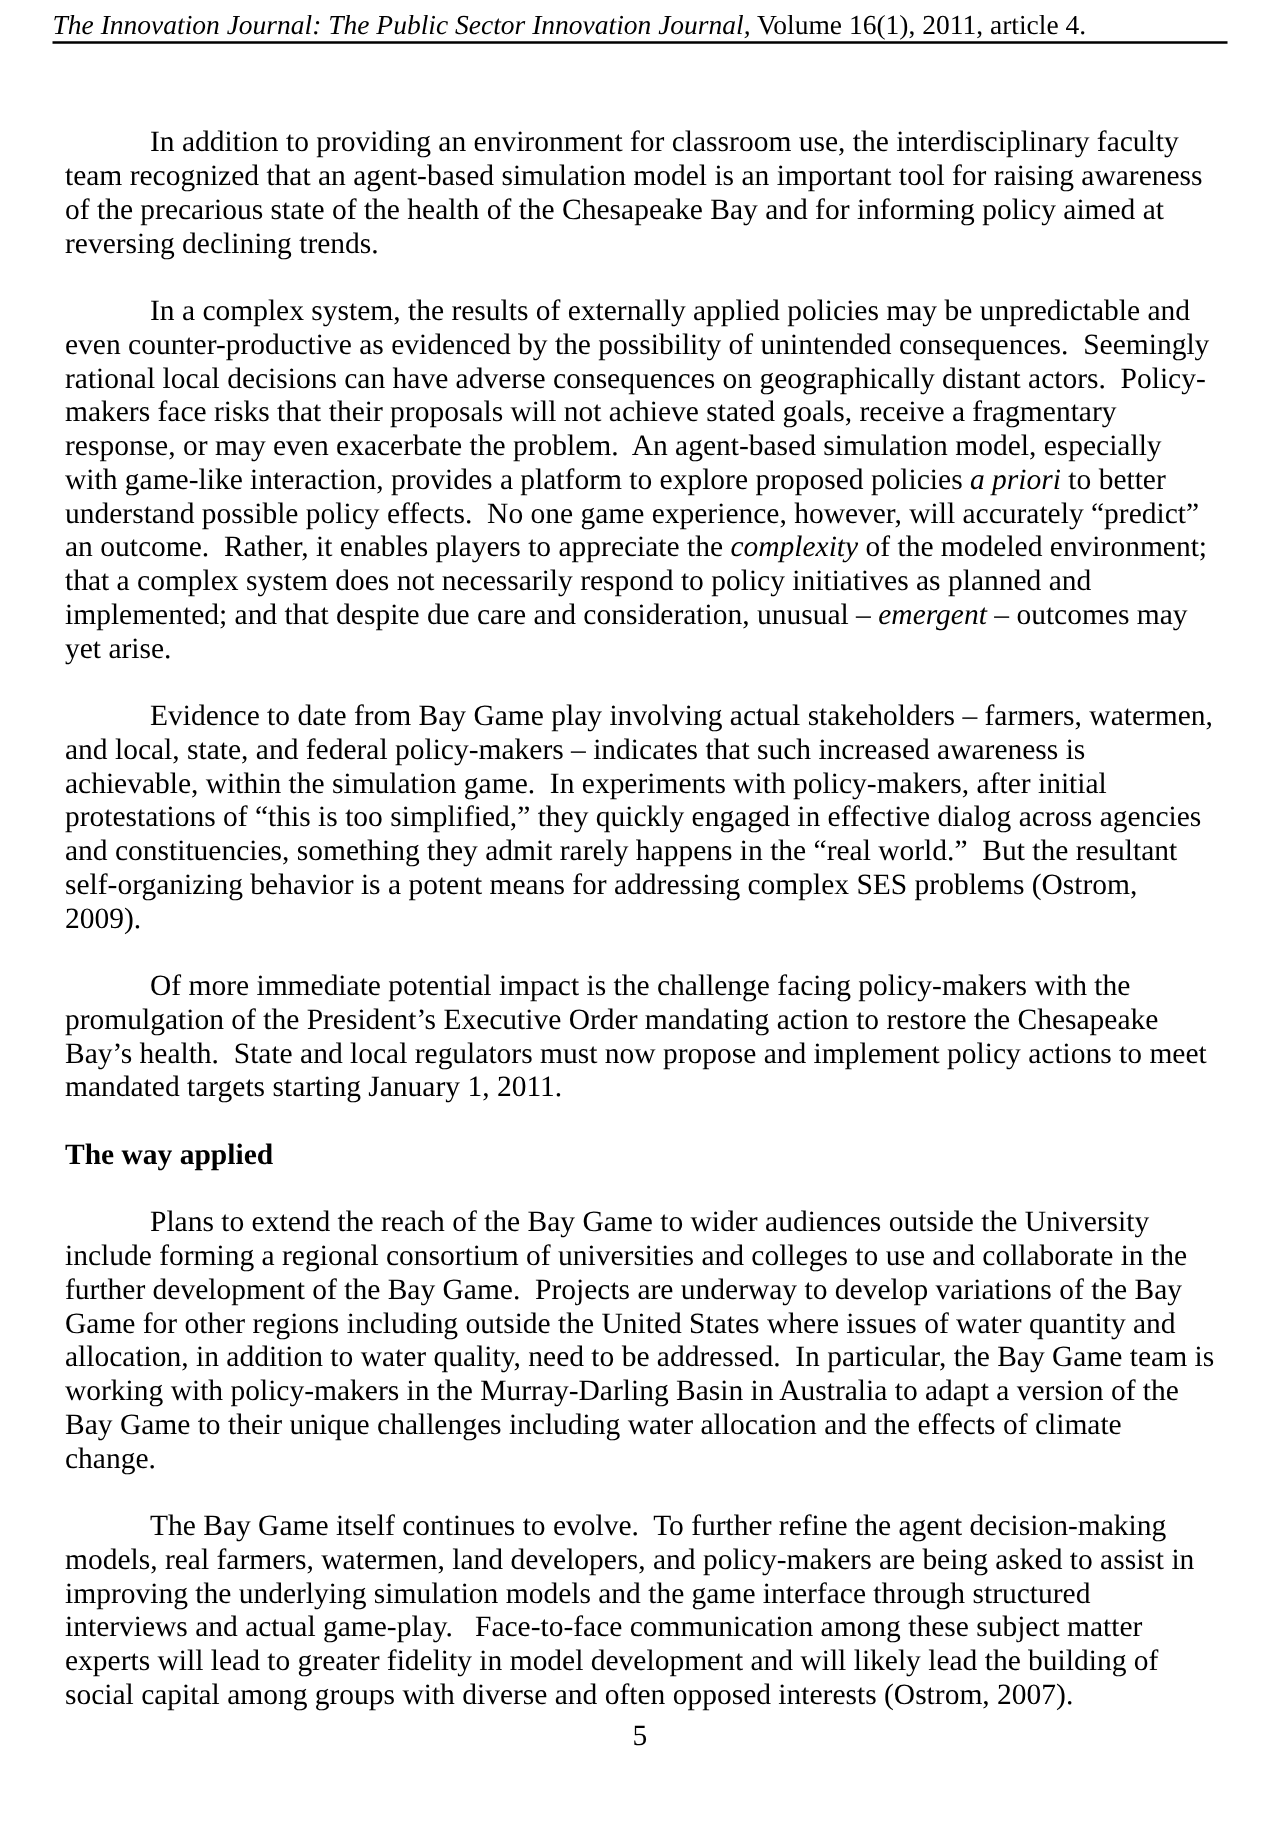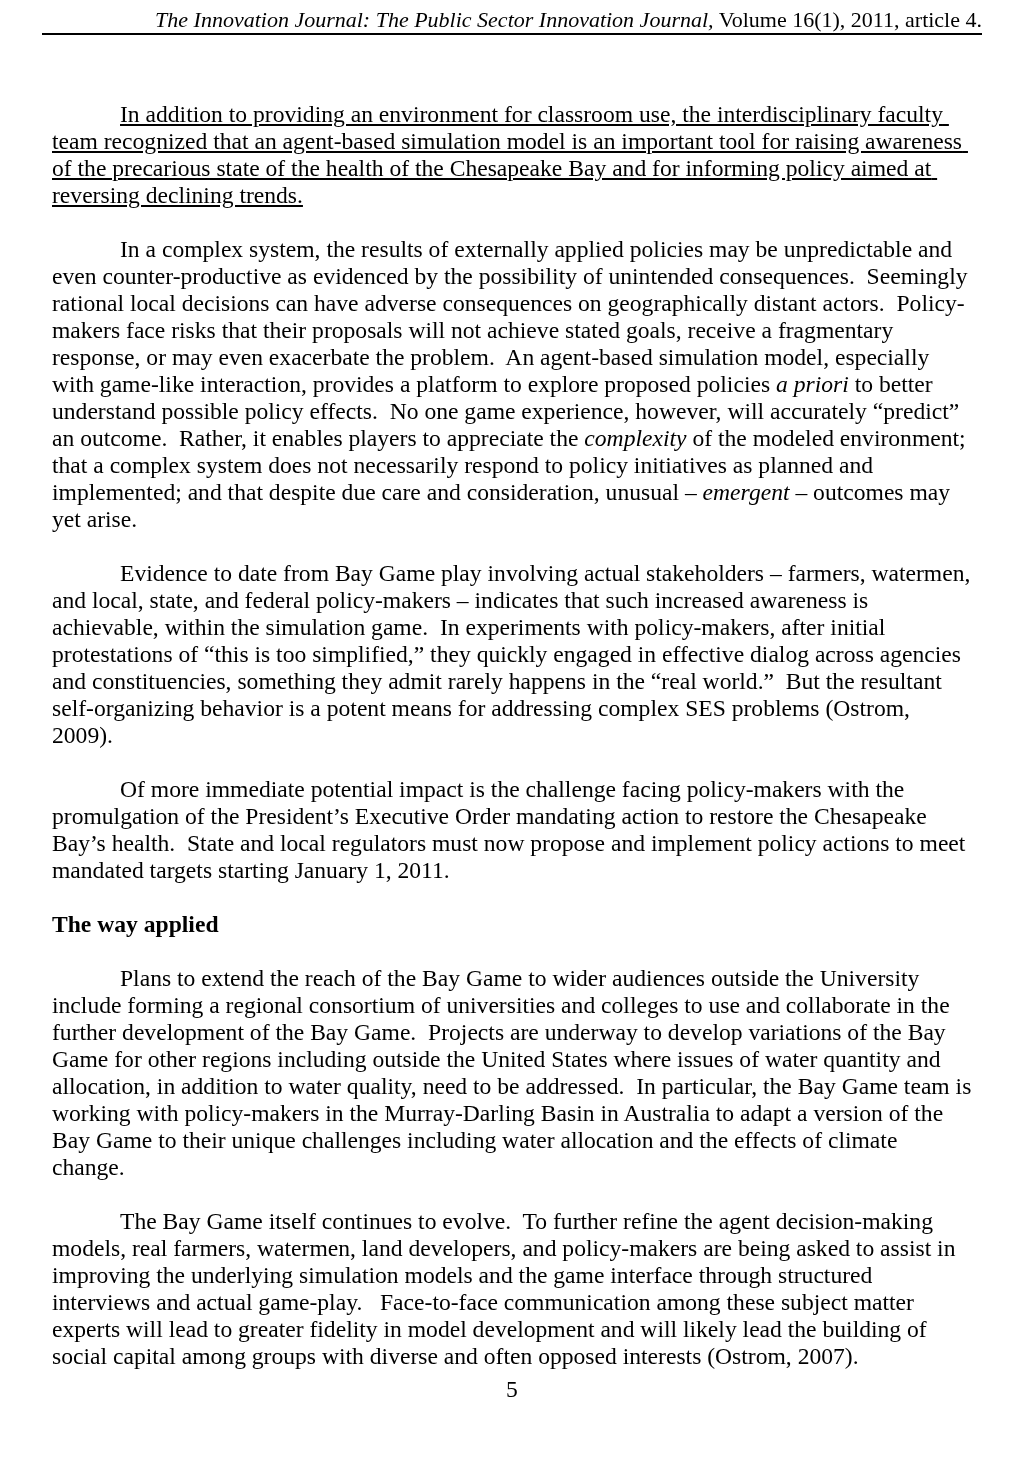--- a/index.html
+++ b/index.html
@@ -14,21 +14,21 @@
     background: #ffffff;
     color: #000000;
     font-family: "Liberation Serif", "DejaVu Serif", serif;
     overflow: hidden;
   }
   .journal-header {
     margin: 0 42px;
     padding-top: 7px;
     padding-bottom: 1px;
     border-bottom: 2px solid #000000;
-    text-align: right;
+    text-align: left;
     font-size: 22px;
     line-height: 25px;
     white-space: pre-wrap;
   }
   .journal-header em {
     font-style: italic;
   }
   .content {
     margin: 0 52px;
     width: 920px;
@@ -36,21 +36,20 @@
   .body-para {
     margin: 27px 0 0 0;
     font-size: 23.6px;
     line-height: 27px;
     text-indent: 68px;
     text-align: left;
     white-space: pre-wrap;
   }
   .body-para.first {
     margin-top: 66px;
-    text-decoration: underline;
   }
   .body-para em {
   }
   .section-heading {
     margin: 27px 0 0 0;
     font-size: 23.6px;
     line-height: 27px;
     font-weight: bold;
     white-space: pre-wrap;
   }

